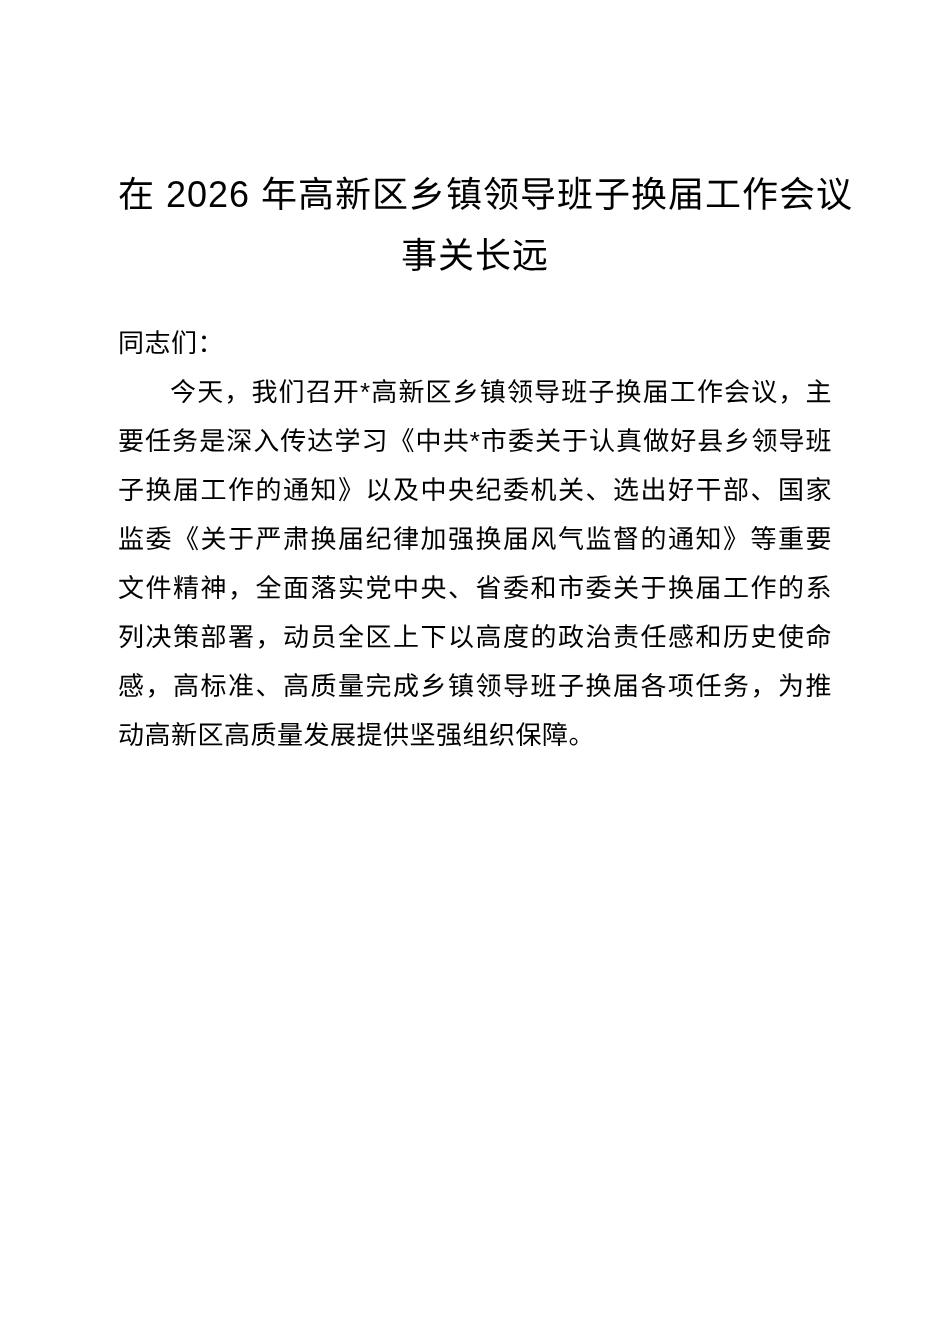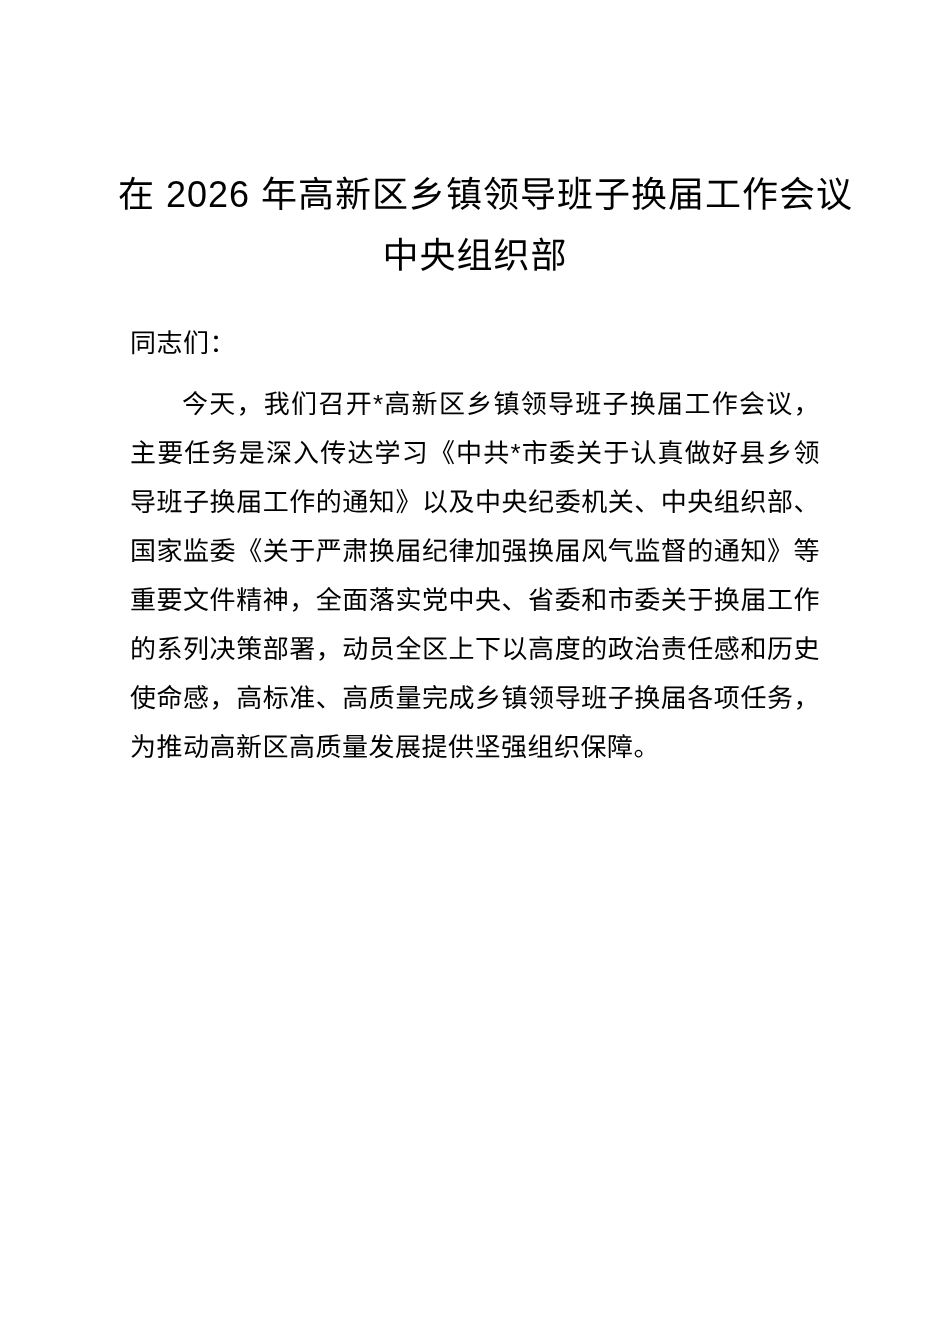--- a/index.html
+++ b/index.html
@@ -33,21 +33,21 @@
     font-weight: 400;
     line-height: 61px;
     text-align: center;
     letter-spacing: 1px;
   }
   .title-line {
     display: block;
     white-space: nowrap;
   }
   .para {
-    margin: 12px;
+    margin: 0;
     padding: 0;
     font-size: 26px;
     line-height: 49px;
     text-align: justify;
     text-justify: inter-ideograph;
     word-break: break-all;
     letter-spacing: 0.5px;
   }
   .salutation {
     margin-top: 33px;
@@ -58,23 +58,23 @@
   }
 </style>
 </head>
 <body>
 
 <div class="page">
   <div class="content">
 
     <h1 class="doc-title">
       <span class="title-line">在 2026 年高新区乡镇领导班子换届工作会议</span>
-      <span class="title-line">中央组织部</span>
+      <span class="title-line">事关长远</span>
     </h1>
 
     <p class="para salutation">同志们：</p>
 
-    <p class="para body-para">今天，我们召开*高新区乡镇领导班子换届工作会议，主要任务是深入传达学习《中共*市委关于认真做好县乡领导班子换届工作的通知》以及中央纪委机关、中央组织部、国家监委《关于严肃换届纪律加强换届风气监督的通知》等重要文件精神，全面落实党中央、省委和市委关于换届工作的系列决策部署，动员全区上下以高度的政治责任感和历史使命感，高标准、高质量完成乡镇领导班子换届各项任务，为推动高新区高质量发展提供坚强组织保障。</p>
+    <p class="para body-para">今天，我们召开*高新区乡镇领导班子换届工作会议，主要任务是深入传达学习《中共*市委关于认真做好县乡领导班子换届工作的通知》以及中央纪委机关、选出好干部、国家监委《关于严肃换届纪律加强换届风气监督的通知》等重要文件精神，全面落实党中央、省委和市委关于换届工作的系列决策部署，动员全区上下以高度的政治责任感和历史使命感，高标准、高质量完成乡镇领导班子换届各项任务，为推动高新区高质量发展提供坚强组织保障。</p>
 
 
 
   </div>
 </div>
 
 </body></html>

